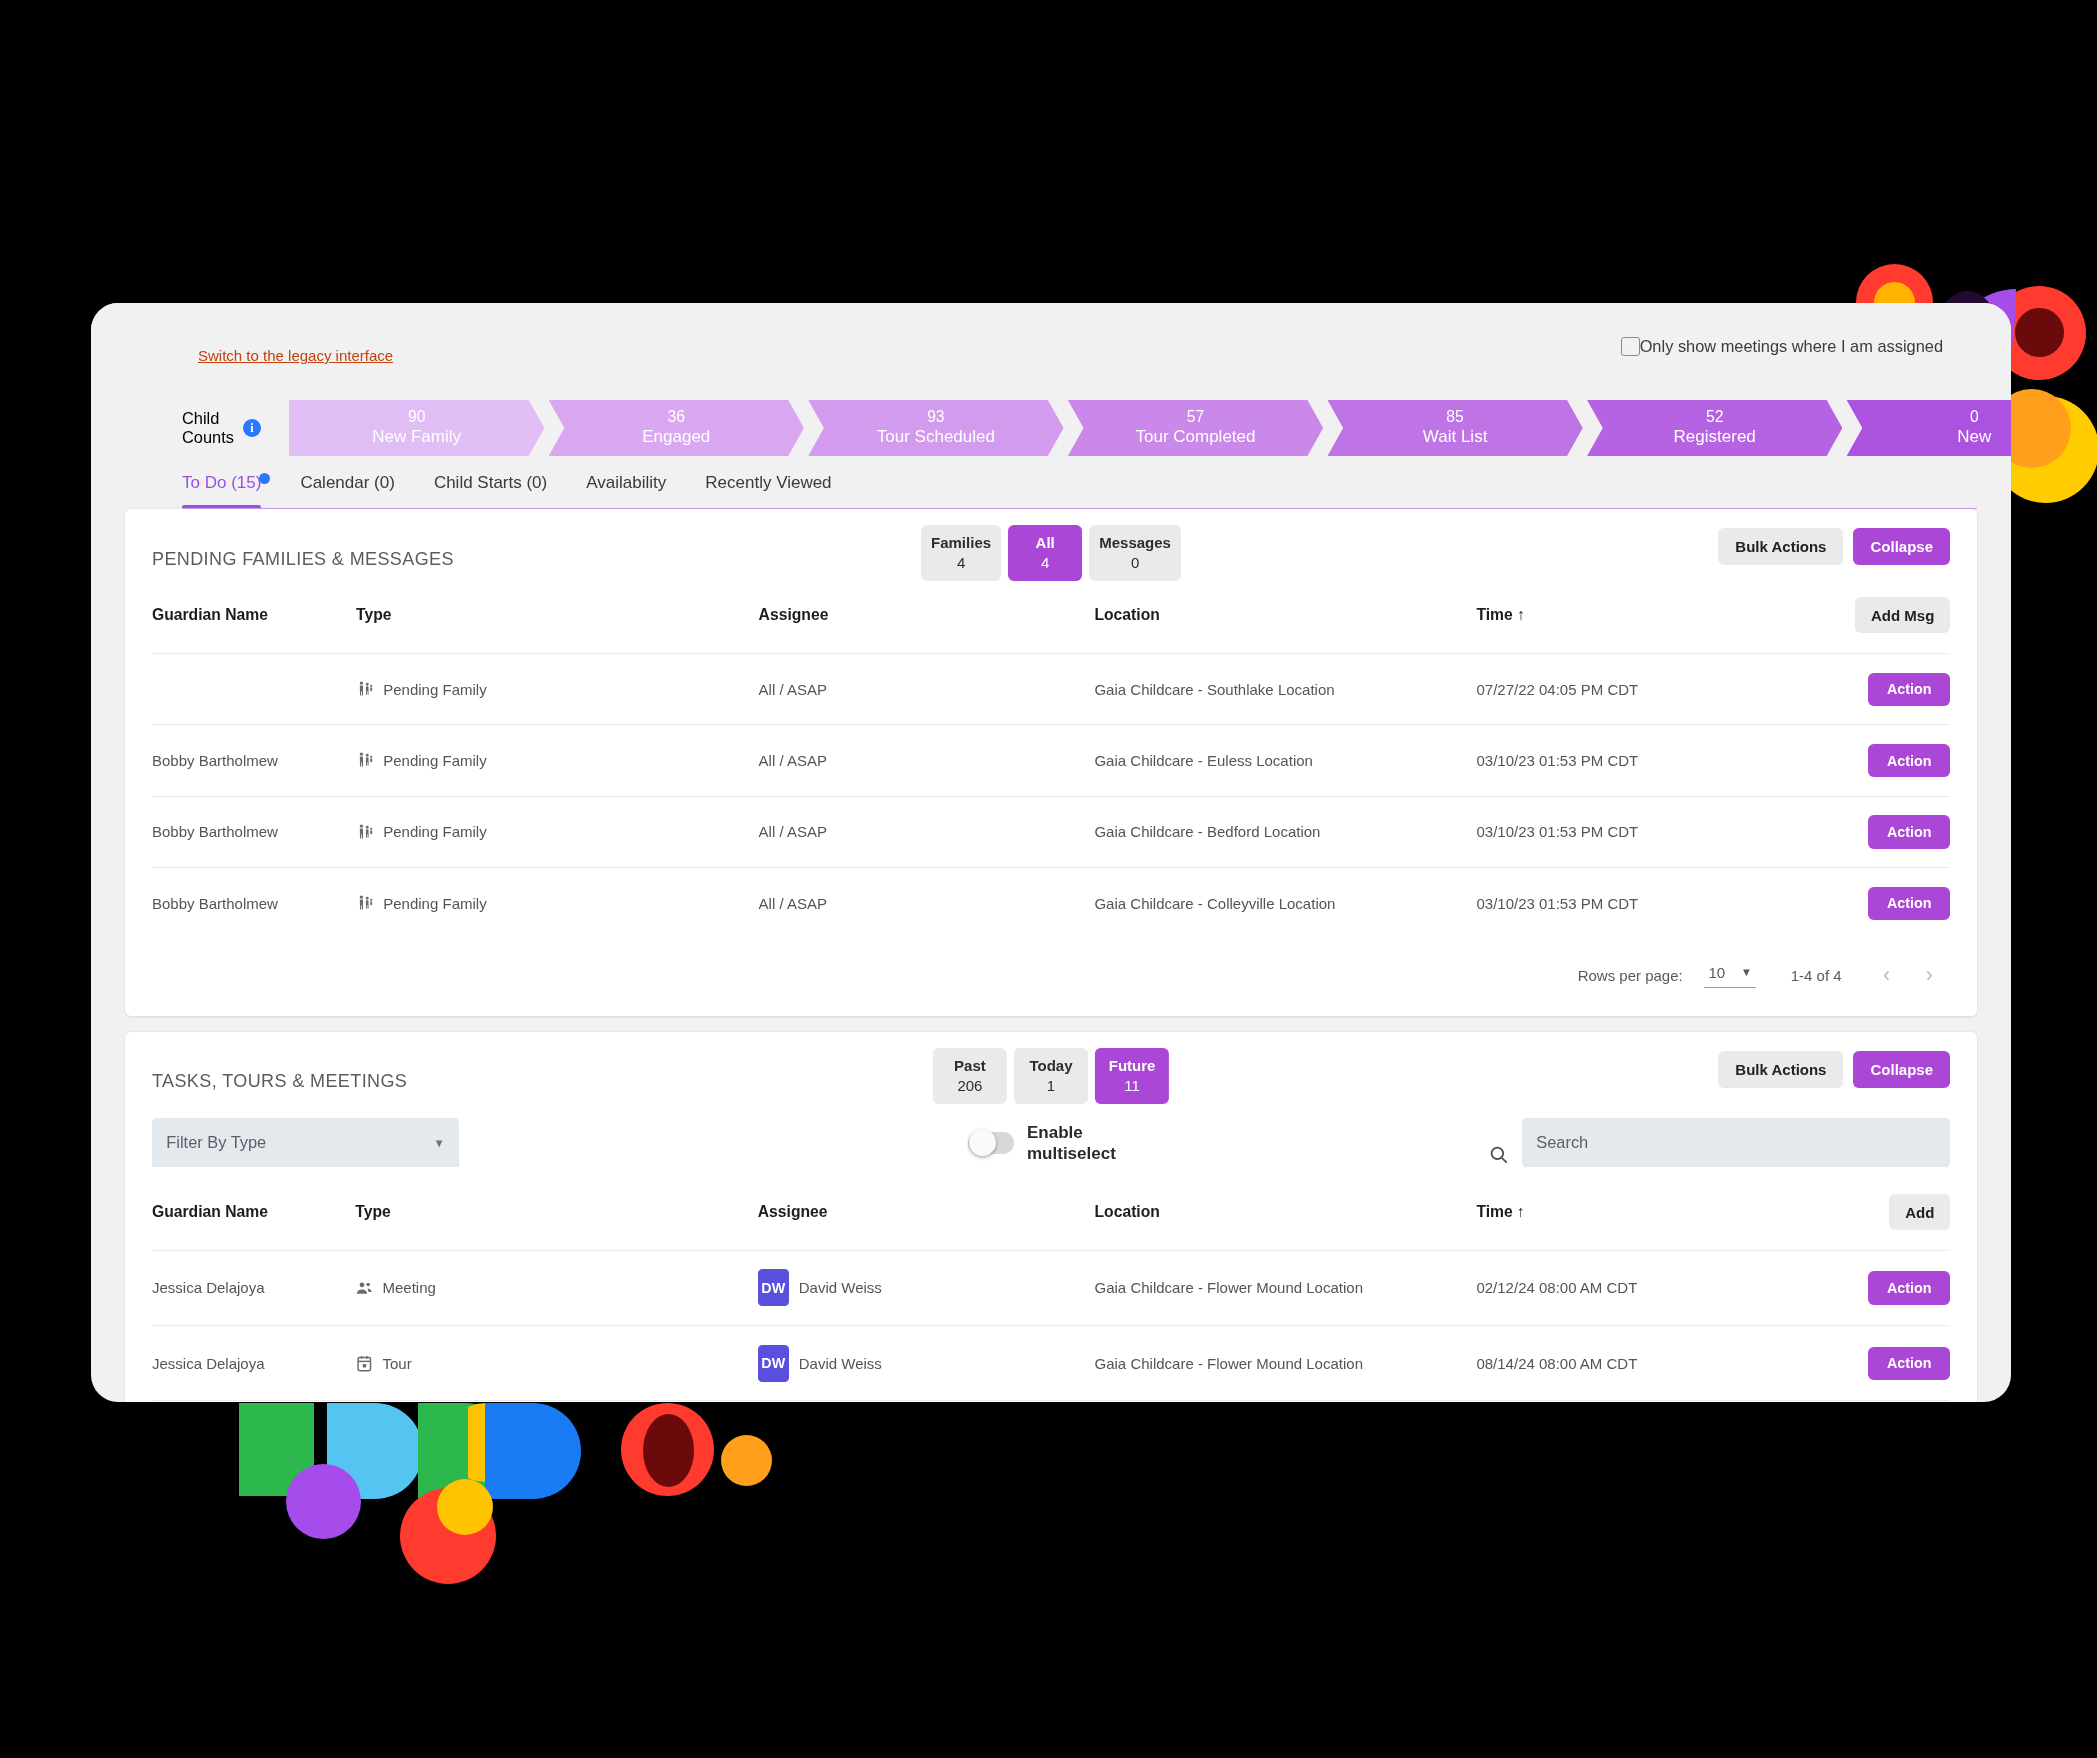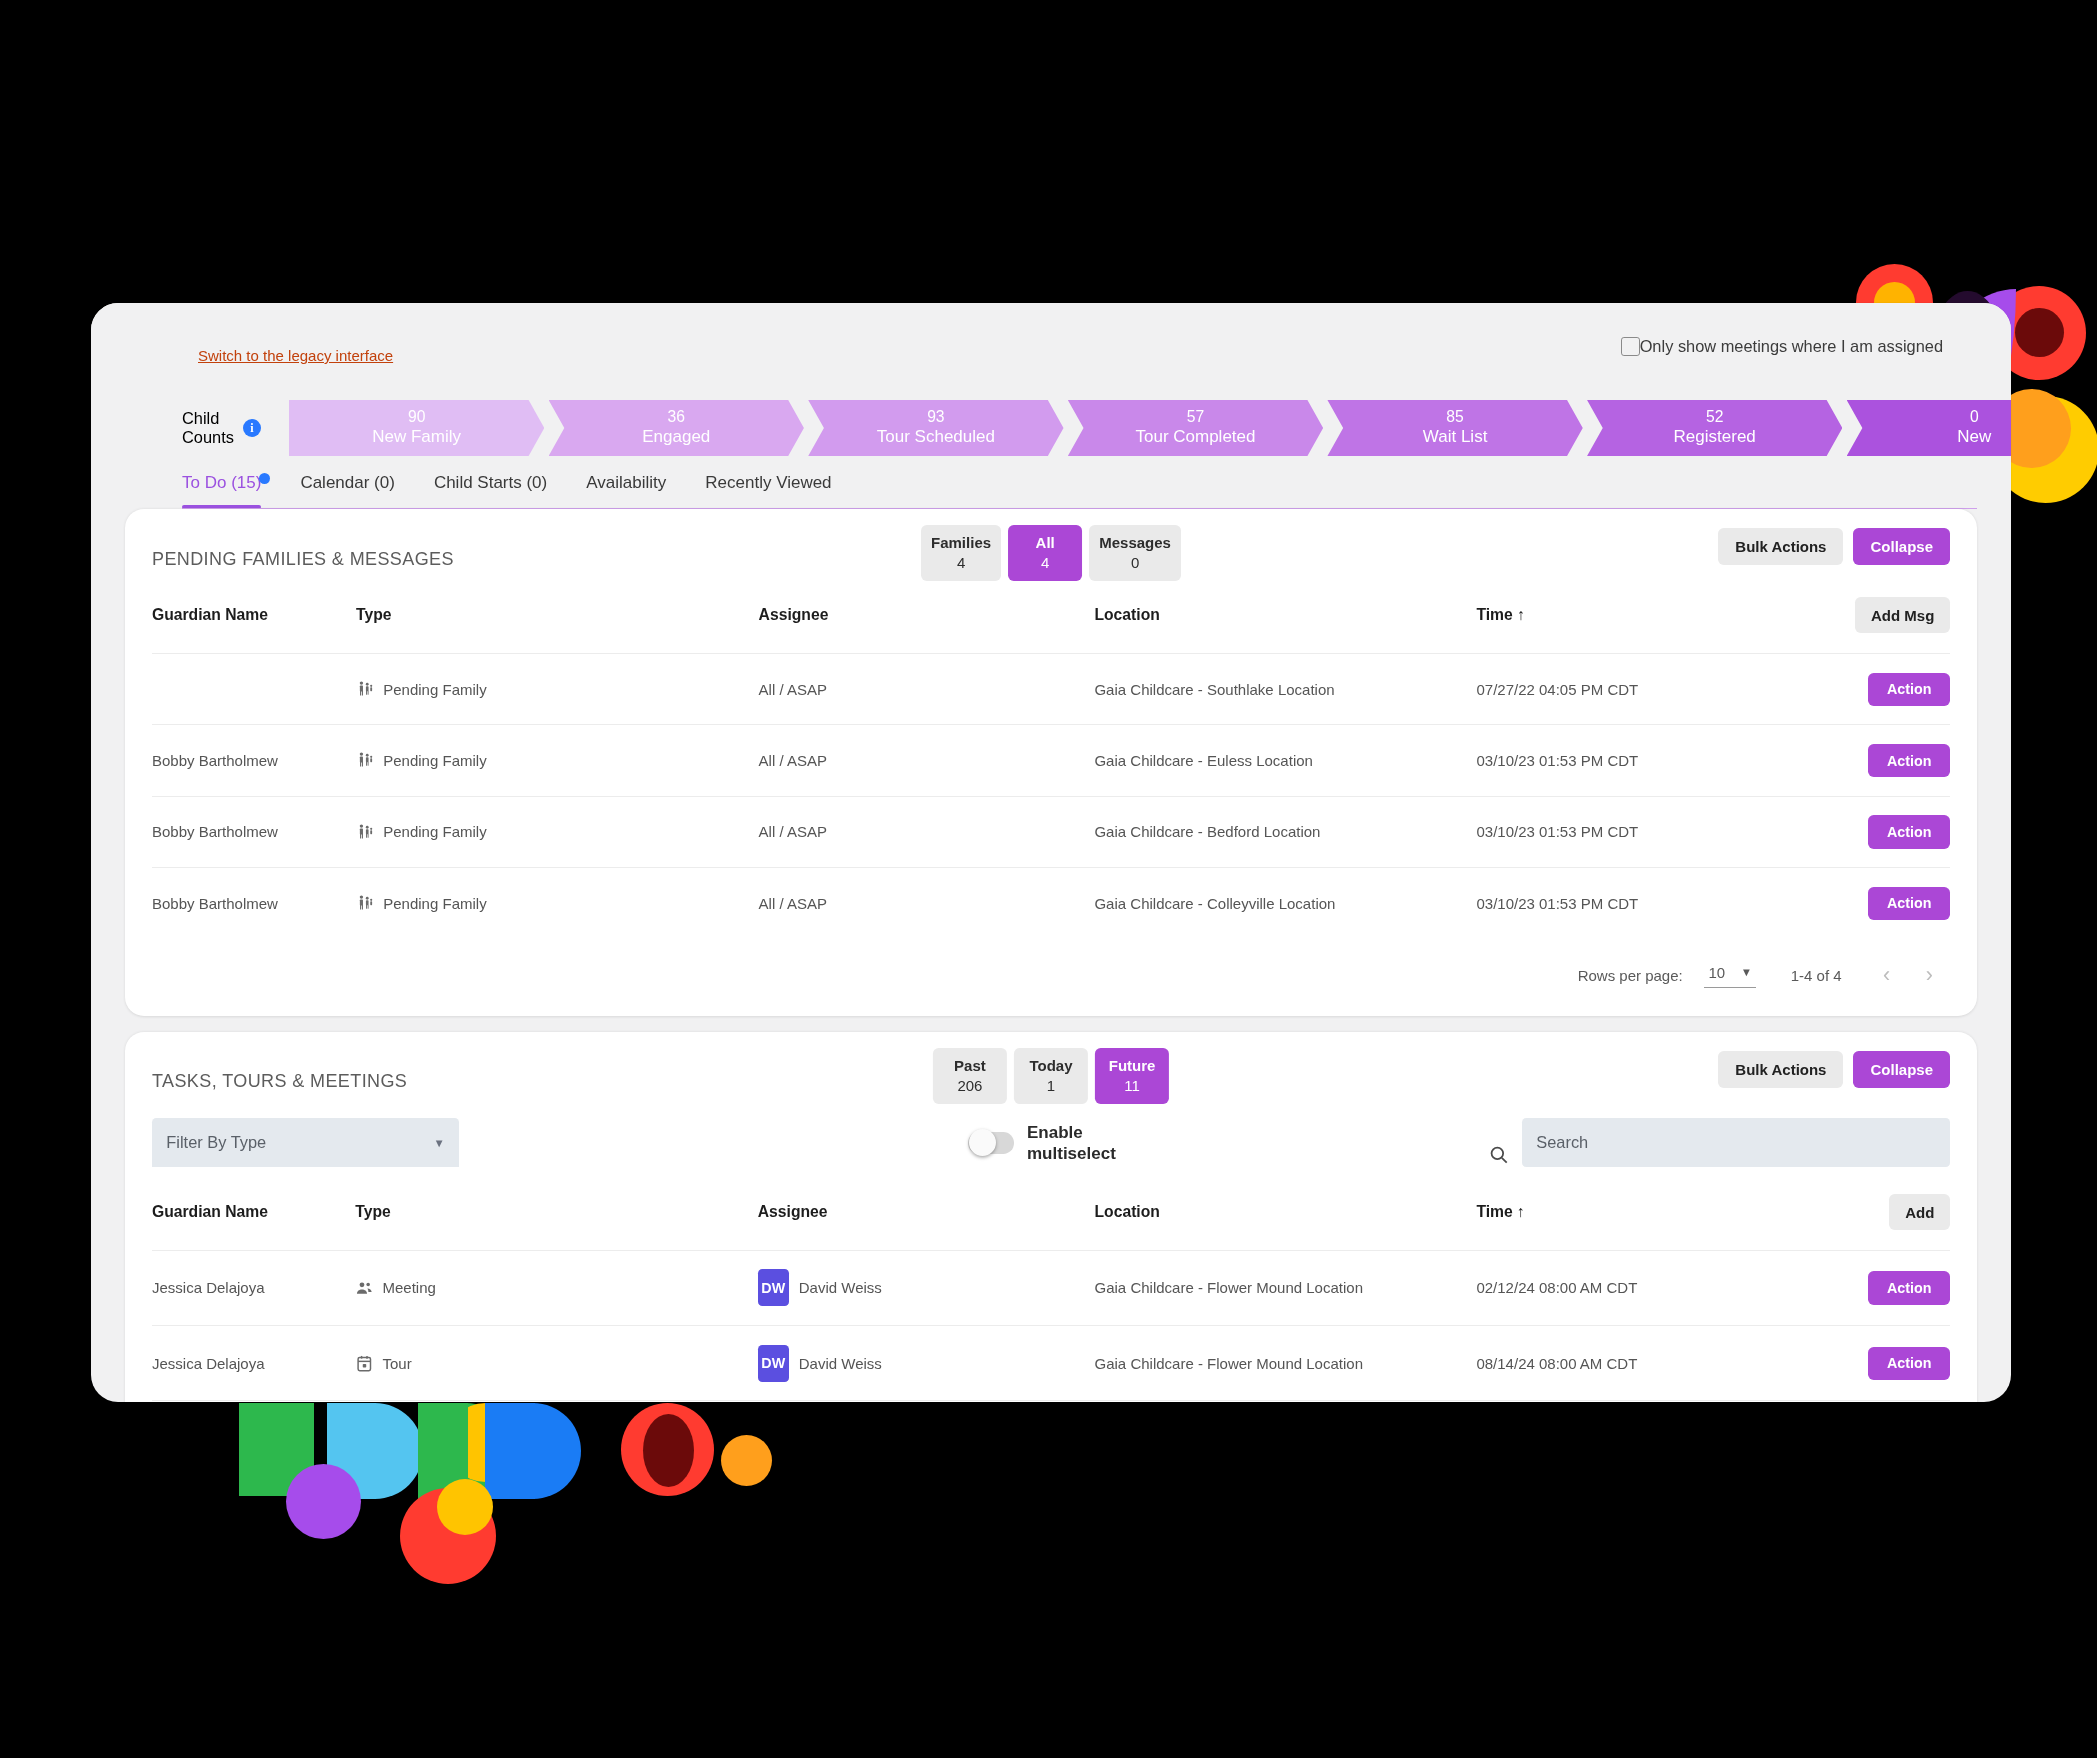--- a/index.html
+++ b/index.html
@@ -107,21 +107,21 @@
   .tabs-underline {
     position: absolute; left: 0; right: 0; bottom: 0;
     height: 1.4px; background: #cfa0ec;
   }
   .header-pad { position: absolute; left: 91px; right: 34px; top: 0; bottom: 0; }
 
   
   .content { padding: 0 34px 0 34px; }
   .card {
     background: #ffffff;
-    border-radius: 19px;
+    border-radius: 6px;
     margin-bottom: 15.7px;
     box-shadow: 0 0.7px 2.9px rgba(0,0,0,.10);
     position: relative;
   }
   .card-head {
     display: flex; align-items: flex-start;
     padding: 31px 27px 0 27px; position: relative; min-height: 77px;
   }
   .card-title {
     font-size: 18px; letter-spacing: 0.4px; color: #5c5c5c; flex: none;

